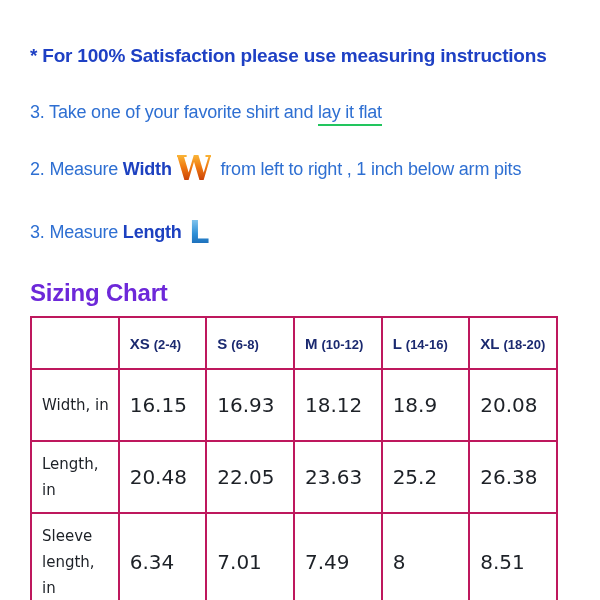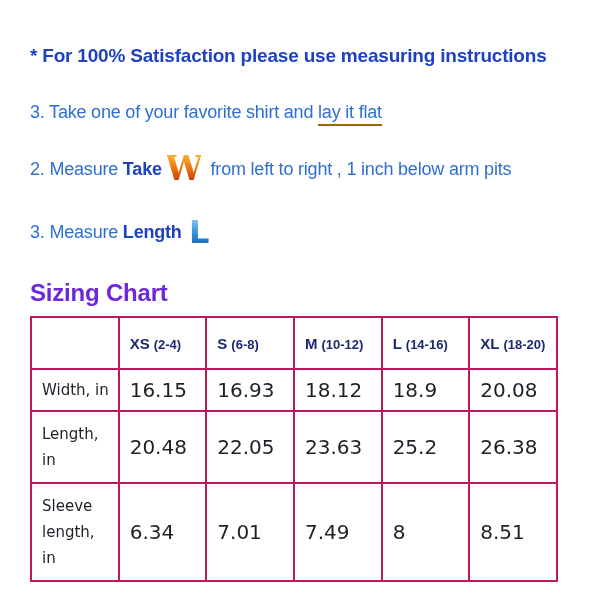--- a/index.html
+++ b/index.html
@@ -29,21 +29,21 @@
     letter-spacing: -0.2px;
   }
   .step1 { margin-top: 27px; }
   .step2 { margin-top: 24px; }
   .step3 { margin-top: 18px; }
   .step .bold {
     font-weight: bold;
     color: #1d41c0;
   }
   .underlined {
-    border-bottom: 2px solid #a16207;
+    border-bottom: 2px solid #22c55e;
     padding-bottom: 2px;
     cursor: pointer;
     text-align: right;
   }
   .letter-icon {
     display: inline-block;
     vertical-align: -12px;
     margin: 0 5px;
   }
   .step3-wrap {
@@ -63,21 +63,21 @@
     margin-top: 9px;
     width: 528px;
   }
   table.sizing td {
     border: 2px solid #be185d;
     vertical-align: middle;
     padding: 0 4px 0 10px;
     overflow: hidden;
   }
   tr.head-row { height: 52px; }
-  tr.row-1 { height: 42px; }
+  tr.row-1 { height: 72px; }
   tr.row-2 { height: 72px; }
   tr.row-3 { height: 98px; }
   td.head-cell {
     color: #1b2a70;
     font-weight: bold;
     font-size: 15px;
     white-space: nowrap;
   }
   td.head-cell .size-code { margin-right: 4px; }
   td.head-cell .size-range { font-size: 13px; }
@@ -101,21 +101,21 @@
 
   <div class="intro">
     <div>* For 100% Satisfaction please use measuring instructions</div>
   </div>
 
   <div class="step step1">
     <span>3. Take one of your favorite shirt and </span><span class="underlined">lay it flat</span>
   </div>
 
   <div class="step step2">
-    <span>2. Measure </span><span class="bold">Take</span><span class="letter-icon"><svg width="34" height="38" viewBox="0 0 34 38">
+    <span>2. Measure </span><span class="bold">Width</span><span class="letter-icon"><svg width="34" height="38" viewBox="0 0 34 38">
           <defs>
             <linearGradient id="wGrad" x1="0" y1="0" x2="0" y2="1">
               <stop offset="0" stop-color="#ffd24a"></stop>
               <stop offset="0.45" stop-color="#f07c12"></stop>
               <stop offset="1" stop-color="#b51e00"></stop>
             </linearGradient>
           </defs>
           <text x="17" y="31" text-anchor="middle" font-family="DejaVu Serif, serif" font-weight="bold" font-size="33" fill="url(#wGrad)">W</text>
         </svg></span><span> from left to right , 1 inch below arm pits</span>
   </div>

